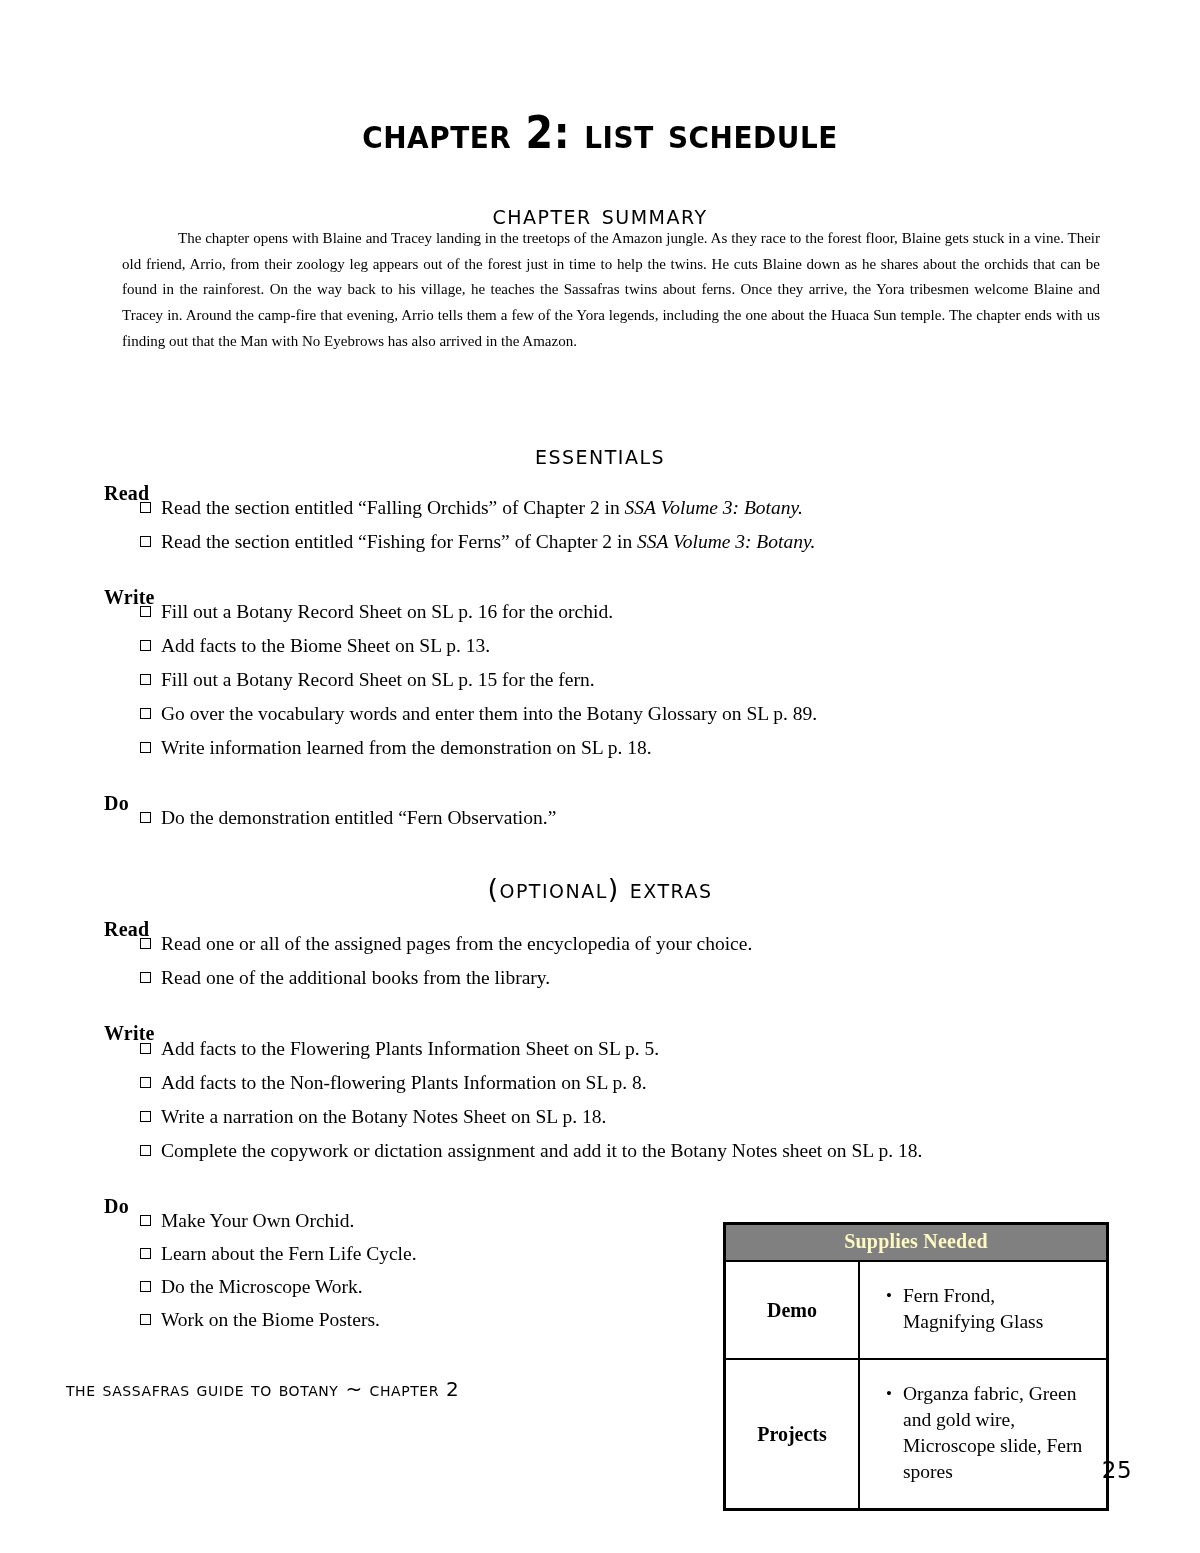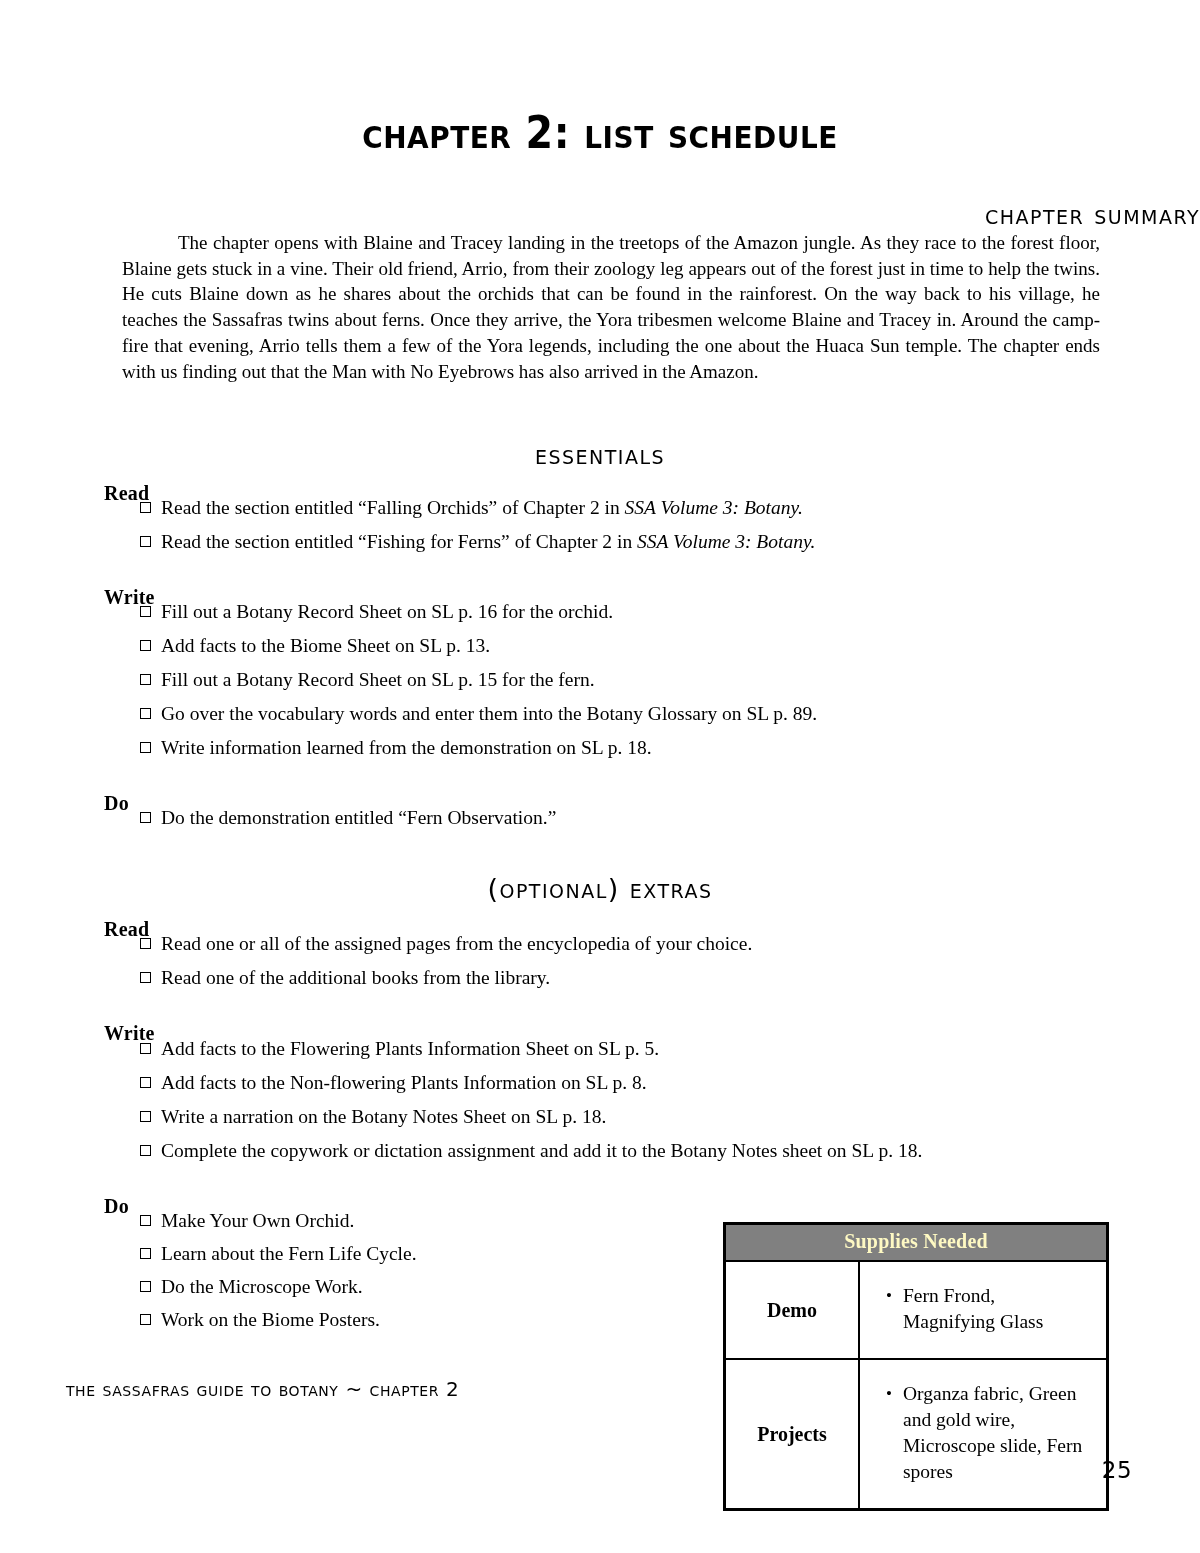--- a/index.html
+++ b/index.html
@@ -45,31 +45,31 @@
   }
 
   .section-heading {
     position: absolute;
     left: 0;
     width: 1200px;
     font-size: 27px;
     letter-spacing: 0.055em;
   }
 
-  #heading-chapter-summary { top: 177px; text-align: right; }
+  #heading-chapter-summary { top: 177px; }
   #heading-essentials      { top: 417px; }
   #heading-optional-extras { top: 851px; }
 
   
   .summary-paragraph {
     position: absolute;
     left: 122px;
     top: 211px;
     width: 978px;
-    font-size: 19px;
+    font-size: 15px;
     line-height: 25.7px;
     text-align: justify;
     text-indent: 56px;
     font-family: "Liberation Serif", serif;
   }
 
   
   .group-heading {
     position: absolute;
     left: 104px;

